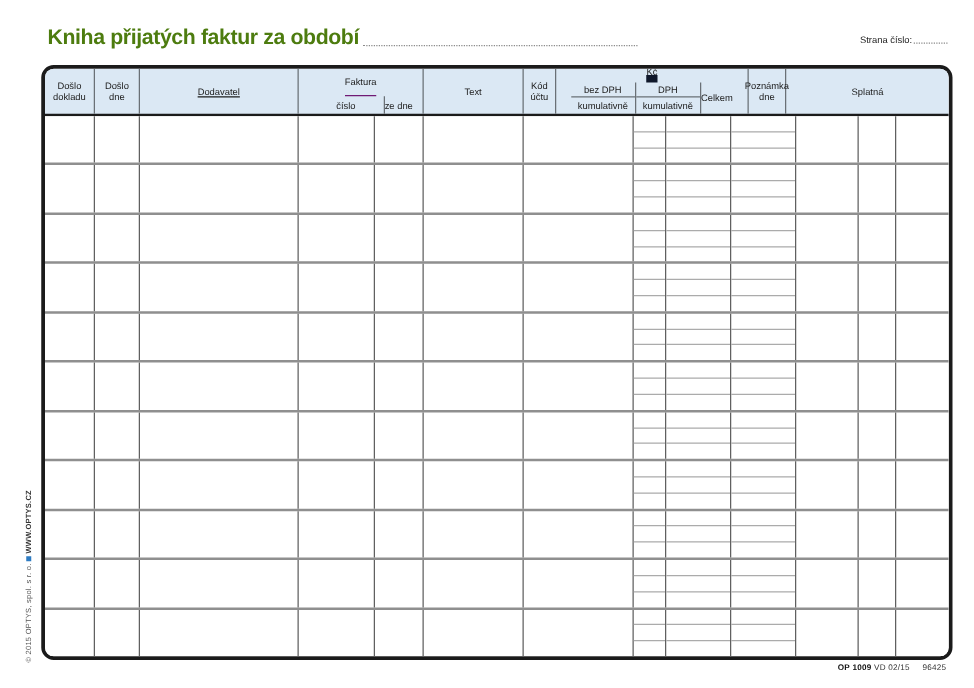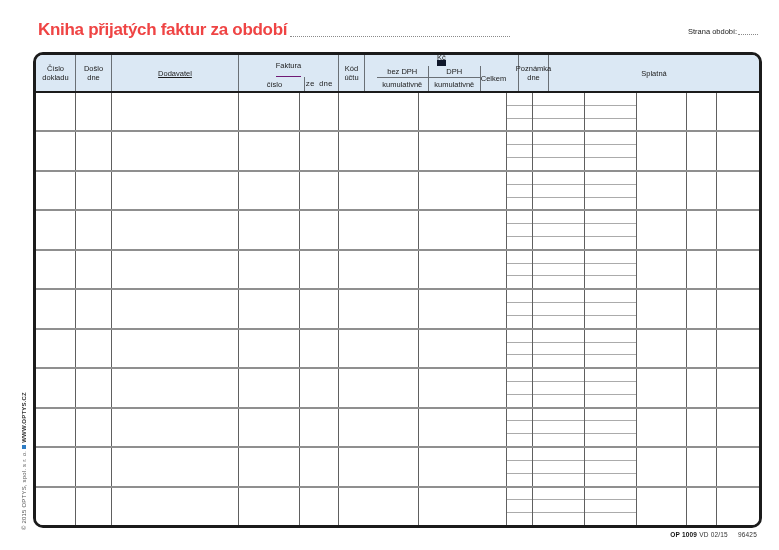--- a/index.html
+++ b/index.html
@@ -12,21 +12,21 @@
     overflow:hidden;
   }
   .page { position:absolute; inset:0; }
 
   
   .title-row {
     position:absolute; left:38px; top:20px; width:472px;
     display:flex; align-items:flex-end;
   }
   .title-row h1 {
-    font-size:17px; font-weight:700; letter-spacing:-0.3px; color:#ef4444;
+    font-size:17px; font-weight:700; letter-spacing:-0.3px; color:#4d7c0f;
     white-space:nowrap; line-height:1.2;
   }
   .title-leader {
     flex:1; border-bottom:1.5px dotted #8a8a8a; margin:0 0 3px 3px; height:1px;
   }
 
   
   .page-number-row {
     position:absolute; left:688px; top:27px; width:70px;
     display:flex; align-items:flex-end; font-size:7.5px; color:#222;
@@ -69,21 +69,21 @@
   .w9  { width:52px; }
   .w10 { width:50px; }
   .w11 { width:30px; }
   .w12 { flex:1; }
 
   .dfc { display:flex; align-items:center; justify-content:center; }
 
   .fakt-title { flex:1; border-bottom:1px solid #701a75; }
   .fakt-sub { height:14px; flex:0 0 14px; display:flex; }
   .fakt-sub .fc { width:61px; border-right:1px solid #6a7076; }
-  .fakt-sub .fz { flex:1;font-family:Liberation Mono, monospace; }
+  .fakt-sub .fz { flex:1; }
 
   .kc-title { height:11px; flex:0 0 11px; border-bottom:6px solid #0f172a; }
   .kc-body { flex:1; display:flex; }
   .kc-col { width:52px; border-right:1px solid #6a7076; display:flex; flex-direction:column; }
   .kc-col .lbl { flex:1; border-bottom:1px solid #6a7076; }
   .kc-col .kum { height:13px; flex:0 0 13px; }
   .kc-celkem { flex:1; }
 
   
   .tbody { flex:1; display:flex; flex-direction:column; background:#fff; }
@@ -119,39 +119,40 @@
 <body>
 
 <div class="page">
 
   <div class="title-row">
     <h1>Kniha přijatých faktur za období</h1>
     <div class="title-leader"></div>
   </div>
 
   <div class="page-number-row">
-    <span class="lbl">Strana období:</span>
+    <span class="lbl">Strana číslo:</span>
     <div class="pn-leader"></div>
   </div>
 
   <div class="ftable">
 
     <div class="thead">
-      <div class="hcell w1">Číslo dokladu</div>
+      <div class="hcell w1">Došlo dokladu</div>
       <div class="hcell w2">Došlo dne</div>
       <div class="hcell w3">Dodavatel</div>
 
       <div class="hcell hgroup w4">
         <div class="fakt-title dfc">Faktura</div>
         <div class="fakt-sub">
           <div class="fc dfc">číslo</div>
           <div class="fz dfc">ze dne</div>
         </div>
       </div>
 
+      <div class="hcell w5">Text</div>
       <div class="hcell w7">Kód účtu</div>
 
       <div class="hcell hgroup w8g">
         <div class="kc-title dfc">Kč</div>
         <div class="kc-body">
           <div class="kc-col">
             <div class="lbl dfc">bez DPH</div>
             <div class="kum dfc">kumulativně</div>
           </div>
           <div class="kc-col">

